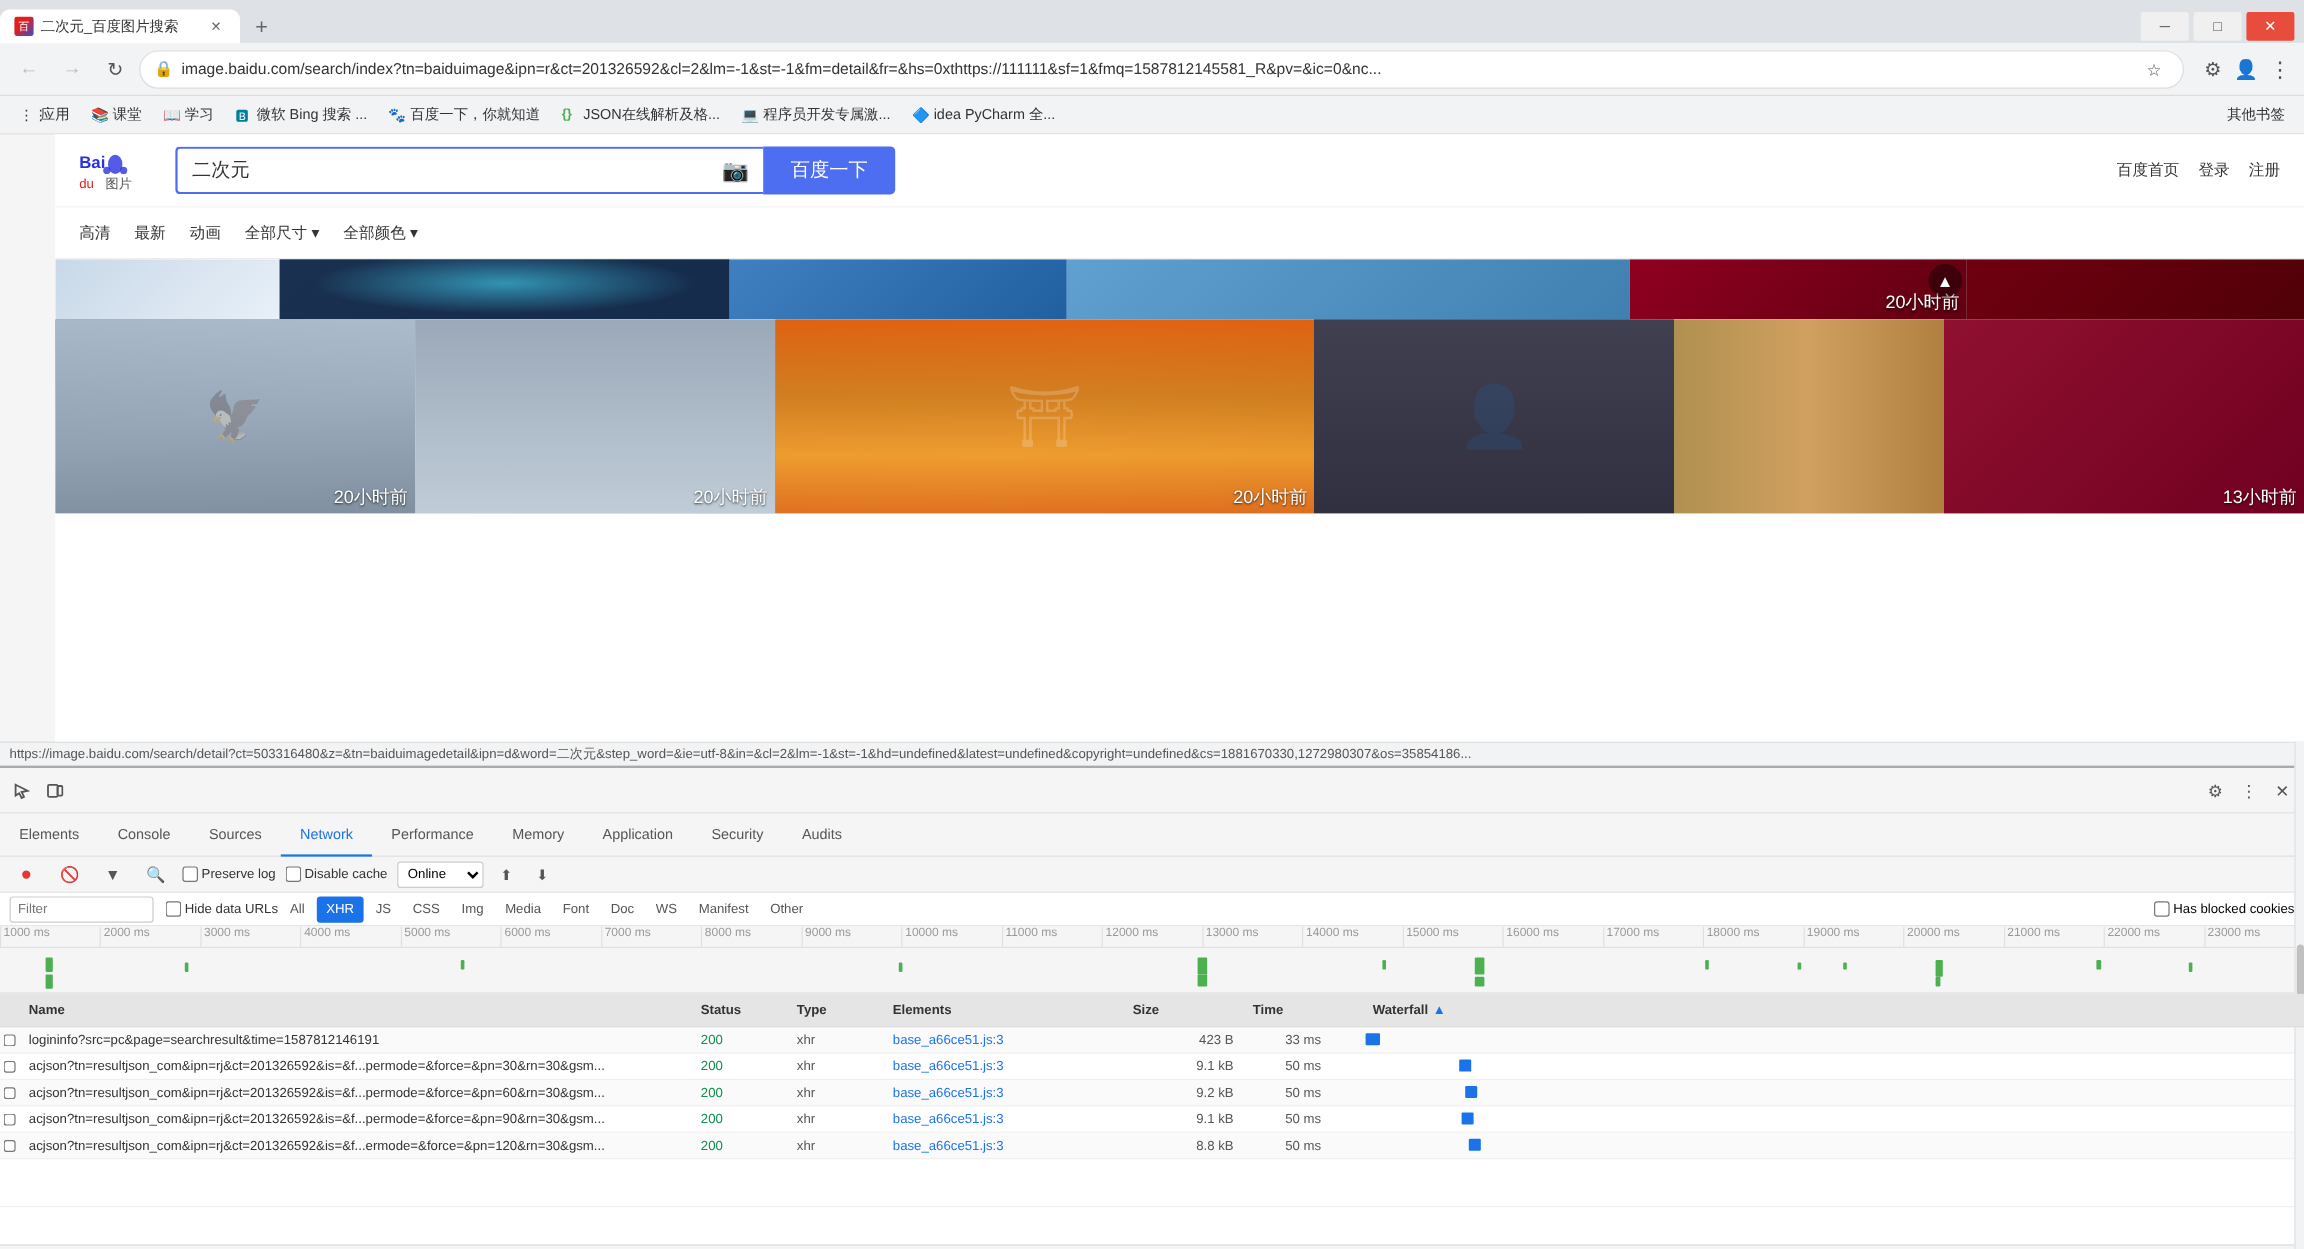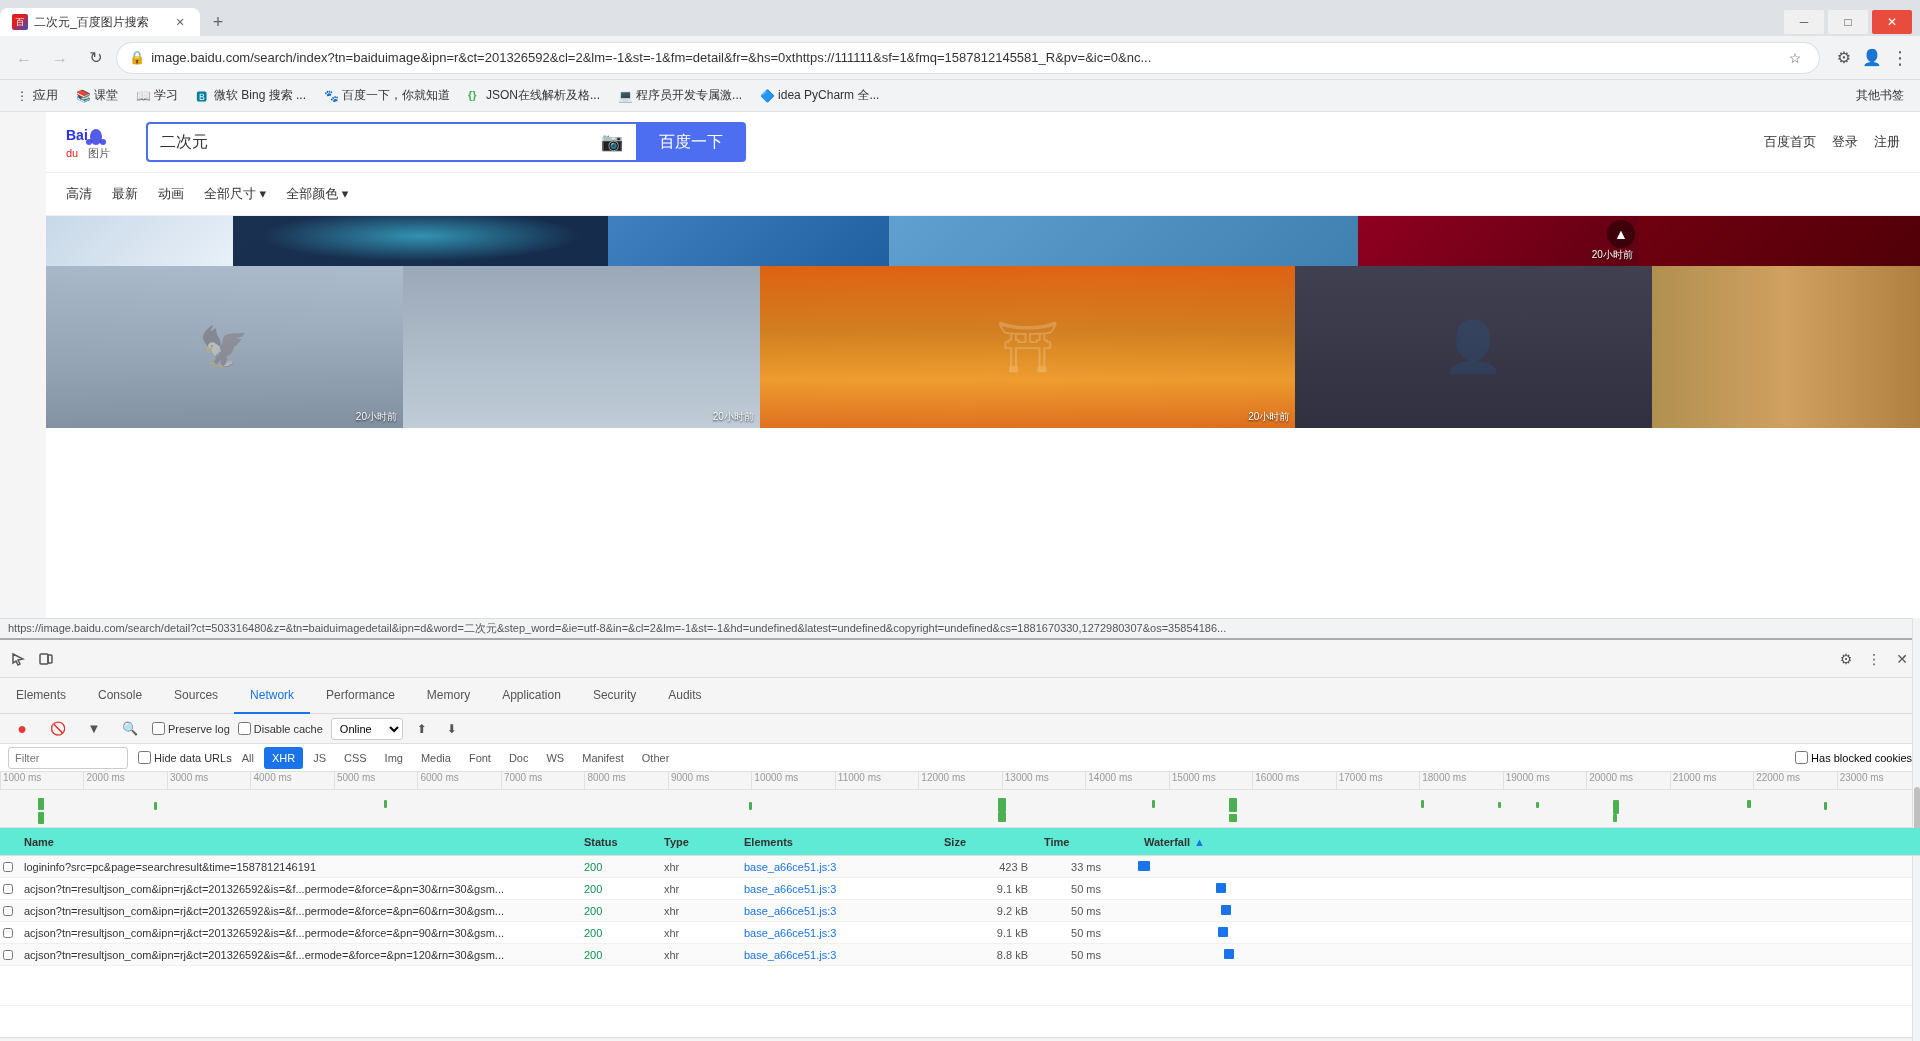--- a/index.html
+++ b/index.html
@@ -45,21 +45,21 @@
 
     .baidu-nav { display: flex; align-items: center; padding: 8px 20px; gap: 20px; background: #fff; border-bottom: 1px solid #eee; }
     .baidu-nav-item { font-size: 13px; color: #333; cursor: pointer; padding: 4px 0; }
     .baidu-nav-dropdown { display: flex; align-items: center; gap: 2px; }
 
     
     .image-grid-container { background: #fff; overflow: hidden; }
     .image-row { display: flex; height: 120px; overflow: hidden; }
     .image-row-2 { display: flex; height: 152px; overflow: hidden; }
     .image-item { flex: 1; overflow: hidden; position: relative; background: #ccc; cursor: pointer; }
-    .image-overlay { position: absolute; bottom: 4px; right: 6px; color: white; font-size: 10px; text-shadow: 0 1px 2px rgba(0,0,0,0.8); }
+    .image-overlay { position: absolute; bottom: 4px; right: 6px; color: white; font-size: 15px; text-shadow: 0 1px 2px rgba(0,0,0,0.8); }
     .image-overlay-top-right { position: absolute; top: 4px; right: 4px; width: 28px; height: 28px; background: rgba(0,0,0,0.4); border-radius: 50%; display: flex; align-items: center; justify-content: center; color: white; font-size: 14px; }
 
     .status-bar { height: 20px; background: #f1f3f4; border-top: 1px solid #ddd; font-size: 11px; color: #555; padding: 0 8px; display: flex; align-items: center; }
 
     
     .devtools { height: 423px; background: #fff; border-top: 2px solid #aaa; display: flex; flex-direction: column; }
     .devtools-toolbar { display: flex; align-items: center; height: 38px; background: #f5f5f5; border-bottom: 1px solid #ddd; padding: 0 4px; gap: 0; }
     .devtools-icon-btn { width: 28px; height: 28px; border-radius: 4px; display: flex; align-items: center; justify-content: center; cursor: pointer; color: #555; font-size: 14px; }
 
     .devtools-tabs { display: flex; align-items: center; height: 36px; background: #f5f5f5; border-bottom: 1px solid #ddd; }
@@ -73,21 +73,21 @@
     .online-select { height: 22px; border: 1px solid #ccc; border-radius: 3px; padding: 0 4px; font-size: 11px; background: #fff; }
     .filter-icon-btn { width: 22px; height: 22px; border-radius: 3px; display: flex; align-items: center; justify-content: center; cursor: pointer; color: #555; font-size: 12px; }
 
     .devtools-type-filter { display: flex; align-items: center; height: 28px; padding: 0 8px; gap: 2px; background: #fff; border-bottom: 1px solid #e0e0e0; }
     .type-btn { height: 22px; padding: 0 8px; border-radius: 3px; font-size: 11px; cursor: pointer; color: #555; display: flex; align-items: center; }
     .type-btn.active { background: #1a73e8; color: white; border-radius: 3px; }
     .has-blocked { margin-left: auto; display: flex; align-items: center; gap: 3px; font-size: 11px; }
 
     
     .network-table { flex: 1; overflow: auto; background: #fff; }
-    .table-header { display: flex; height: 28px; align-items: center; background: #5eead4; border-bottom: 1px solid #ddd; position: sticky; top: 0; z-index: 10; font-size: 11px; color: #333; font-weight: 600; }
+    .table-header { display: flex; height: 28px; align-items: center; background: #e5e5e5; border-bottom: 1px solid #ddd; position: sticky; top: 0; z-index: 10; font-size: 11px; color: #333; font-weight: 600; }
     .th { padding: 0 8px; overflow: hidden; text-overflow: ellipsis; white-space: nowrap; cursor: pointer; }
     .th.name-col { width: 560px; flex-shrink: 0; }
     .th.status-col { width: 80px; flex-shrink: 0; }
     .th.type-col { width: 80px; flex-shrink: 0; }
     .th.initiator-col { width: 200px; flex-shrink: 0; }
     .th.size-col { width: 100px; flex-shrink: 0; }
     .th.time-col { width: 100px; flex-shrink: 0; }
     .th.waterfall-col { flex: 1; }
 
     .table-row { display: flex; align-items: center; height: 22px; border-bottom: 1px solid #f0f0f0; font-size: 11px; cursor: pointer; }
@@ -257,20 +257,24 @@
         <div style="position:absolute;inset:0;display:flex;align-items:center;justify-content:center;color:rgba(255,255,255,0.2);font-size:50px;">⛩</div>
         <div class="image-overlay">20小时前</div>
       </div>
       <div class="image-item" style="background: linear-gradient(135deg, #303040, #404050); flex:2; position:relative;">
 
         <div style="position:absolute;inset:0;background:linear-gradient(to bottom, #404050 0%, #303040 100%);"></div>
         <div style="position:absolute;inset:0;display:flex;align-items:center;justify-content:center;color:rgba(255,255,255,0.15);font-size:50px;">👤</div>
       </div>
       <div class="image-item" style="background: linear-gradient(135deg, #c0a060, #a08040); flex:1.5; position:relative;">
         <div style="position:absolute;inset:0;background:linear-gradient(to right, #b09050 0%, #d0a060 50%, #b08040 100%);"></div>
+      </div>
+      <div class="image-item" style="background: linear-gradient(135deg, #800020, #600010); flex:2; position:relative;">
+        <div style="position:absolute;inset:0;background:linear-gradient(135deg, #901030 0%, #700020 100%);"></div>
+        <div class="image-overlay">13小时前</div>
       </div>
     </div>
   </div>
 </div>
 
 <div class="status-bar">
   <span>https://image.baidu.com/search/detail?ct=503316480&amp;z=&amp;tn=baiduimagedetail&amp;ipn=d&amp;word=二次元&amp;step_word=&amp;ie=utf-8&amp;in=&amp;cl=2&amp;lm=-1&amp;st=-1&amp;hd=undefined&amp;latest=undefined&amp;copyright=undefined&amp;cs=1881670330,1272980307&amp;os=35854186...</span>
 </div>
 
 <div class="devtools">

